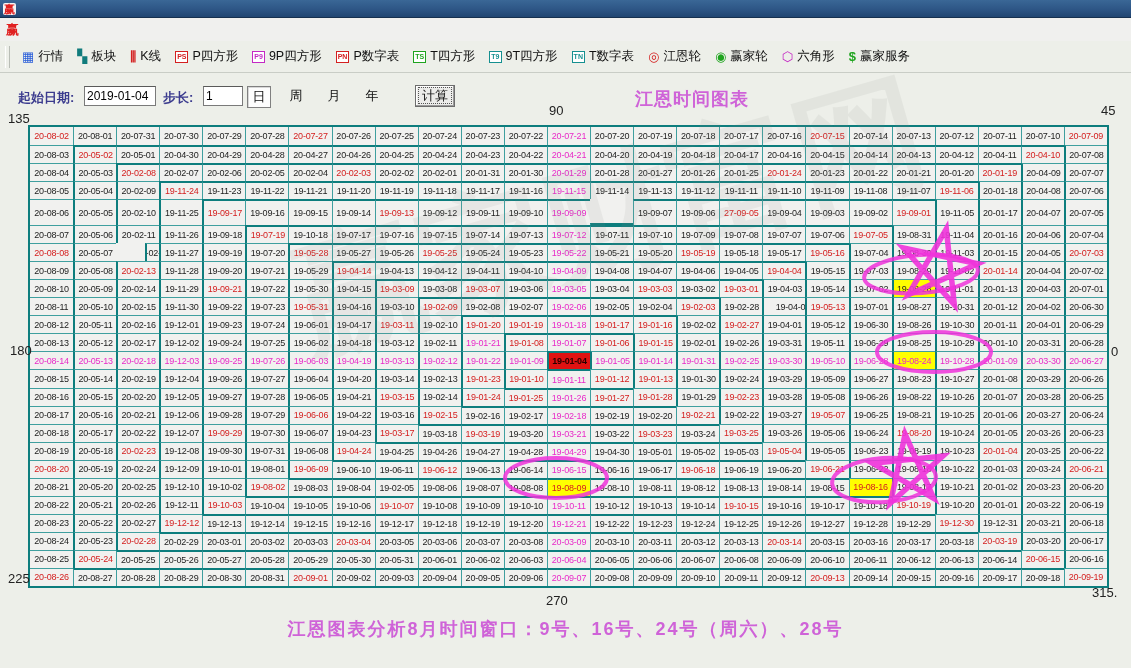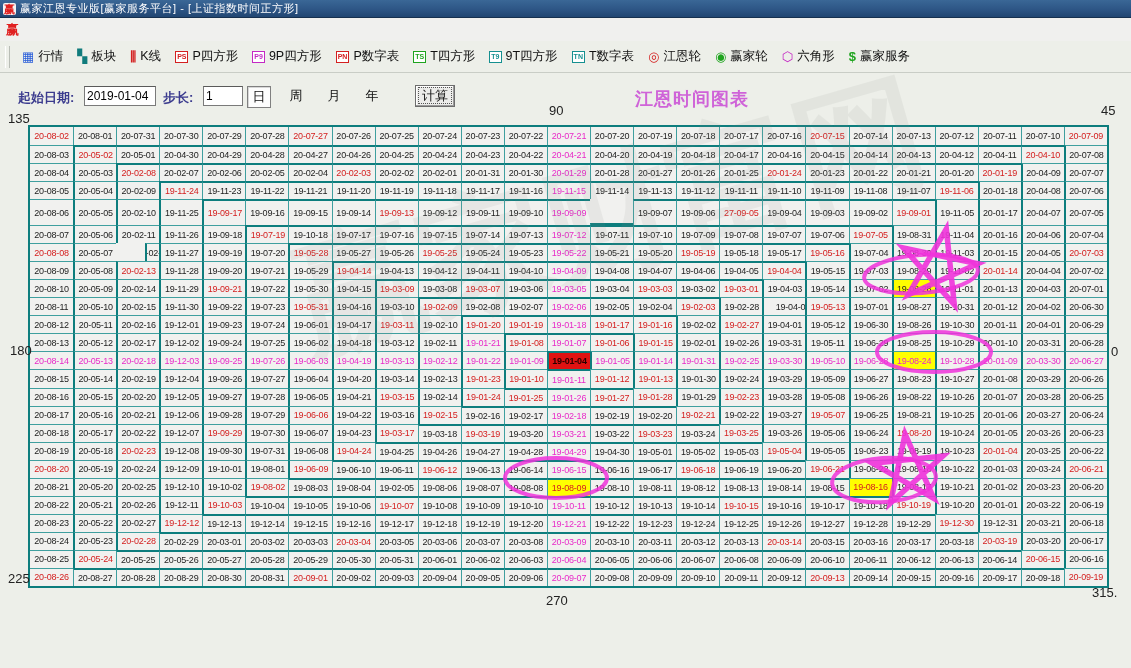--- a/index.html
+++ b/index.html
@@ -48,21 +48,20 @@
   .watermark{position:absolute;z-index:3;pointer-events:none;color:#8a8f8a;}
   #anno{position:absolute;left:0;top:0;z-index:6;pointer-events:none;}
 </style>
 </head>
 <body>
 
 <div id="app">
 
   <div class="titlebar">
     <span class="appicon">赢</span>
-    <span class="title">赢家江恩专业版[赢家服务平台] - [上证指数时间正方形]</span>
   </div>
 
   <div class="menubar">
     <span class="appicon">赢</span>
   </div>
 
   <div class="toolbar">
     <span class="tb-sep"></span>
     <span id="toolbar-items" style="display:flex;align-items:center;">
         <span class="tool-item">
@@ -764,13 +763,14 @@
 
   <svg id="anno" width="1131" height="668">
       <ellipse cx="921" cy="274" rx="57" ry="19" transform="rotate(-4 921 274)" fill="none" stroke="#f032da" stroke-width="4" opacity="0.85"></ellipse>
       <ellipse cx="934" cy="352" rx="57" ry="20" transform="rotate(0 934 352)" fill="none" stroke="#f032da" stroke-width="4" opacity="0.85"></ellipse>
       <ellipse cx="556" cy="478" rx="51" ry="20" transform="rotate(0 556 478)" fill="none" stroke="#f032da" stroke-width="4" opacity="0.85"></ellipse>
       <ellipse cx="884" cy="480" rx="52" ry="22" transform="rotate(-4 884 480)" fill="none" stroke="#f032da" stroke-width="4" opacity="0.85"></ellipse>
       <path d="M946.3 228.9L954.3 304.5L903.4 248.0L977.8 263.8L908.3 294.8Z" fill="none" stroke="#f032da" stroke-width="5.5" stroke-linejoin="miter" opacity="0.9"></path>
       <path d="M905.1 434.2L933.8 498.5L872.8 463.3L942.8 456.0L890.5 503.0Z" fill="none" stroke="#f032da" stroke-width="5.5" stroke-linejoin="miter" opacity="0.9"></path>
     </svg>
 
+  <div class="footer-text">江恩图表分析8月时间窗口：9号、16号、24号（周六）、28号</div>
 </div>
 
 </body></html>

